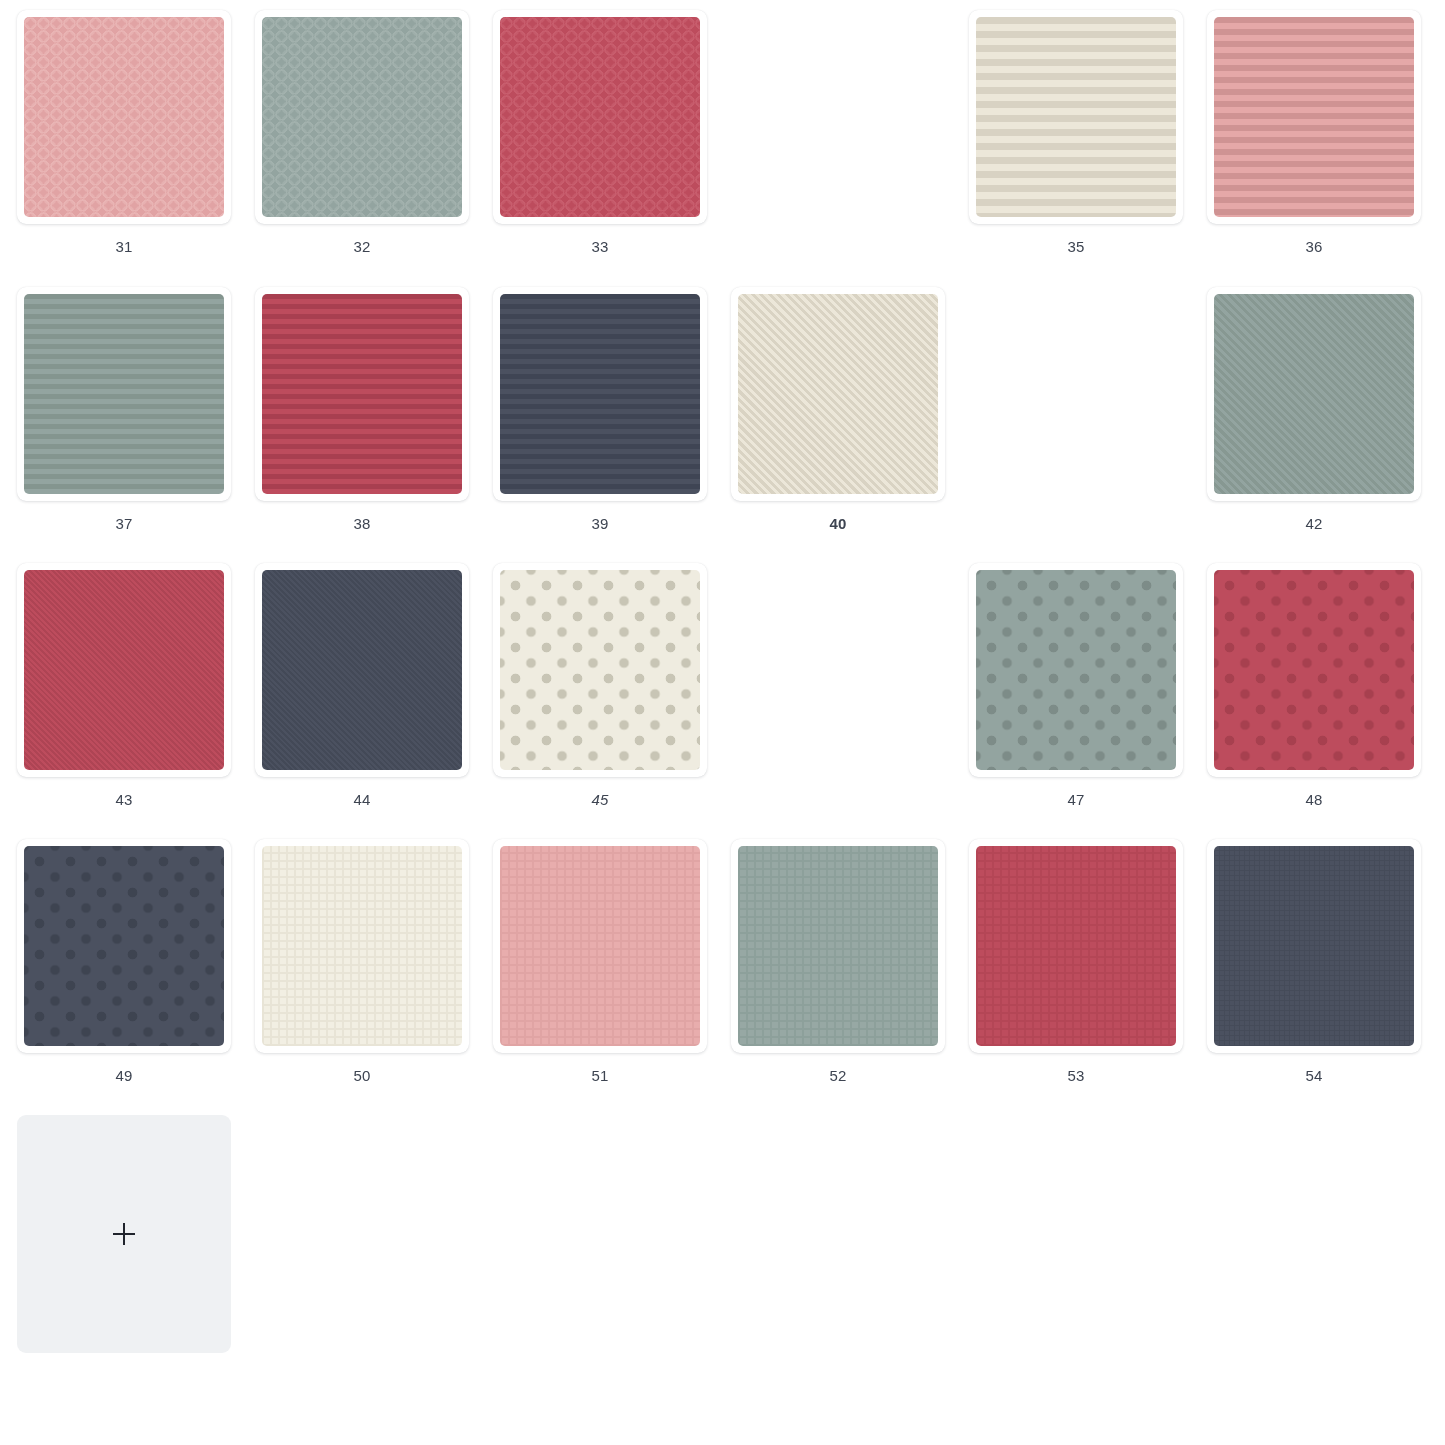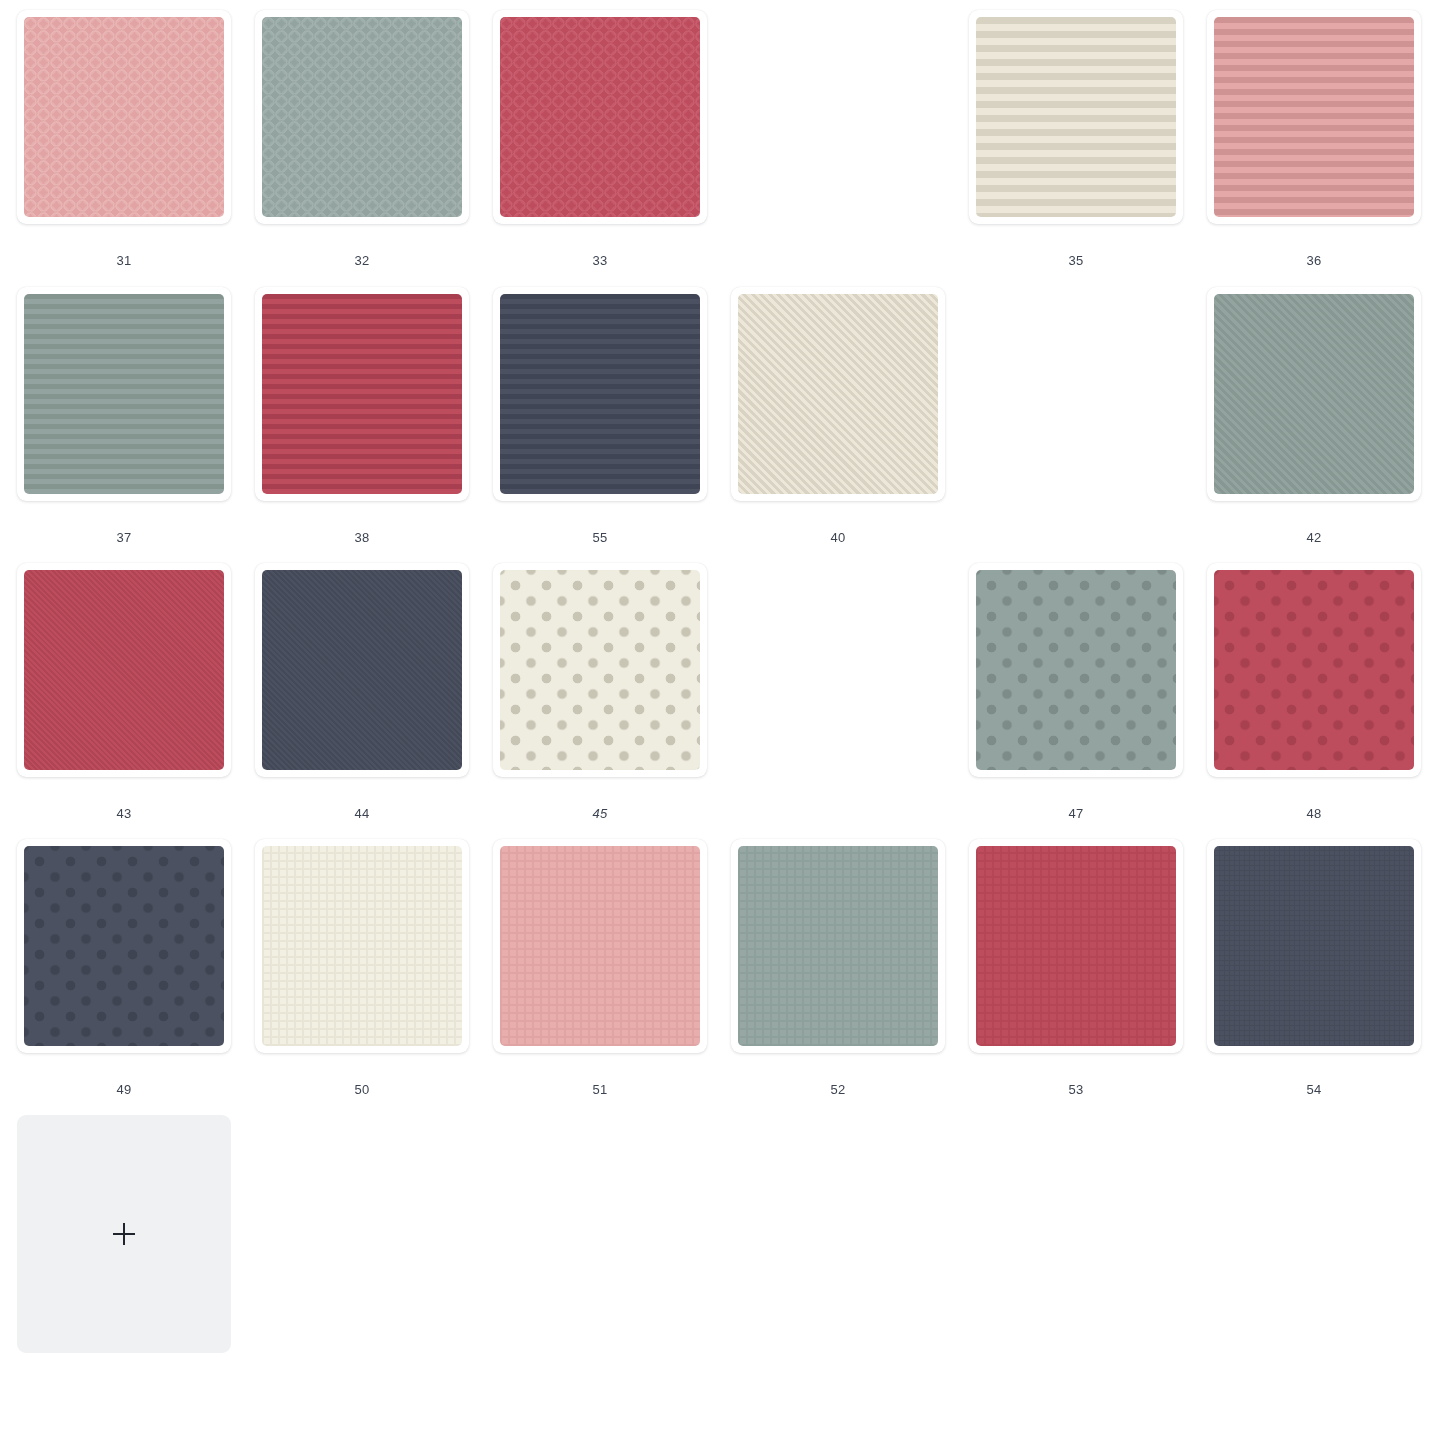--- a/index.html
+++ b/index.html
@@ -30,23 +30,23 @@
     box-shadow: 0 1px 3px rgba(30,36,48,0.14), 0 0 1px rgba(30,36,48,0.10);
     padding: 7px;
   }
   .swatch {
     width: 100%;
     height: 100%;
     border-radius: 5px;
     background-repeat: repeat;
   }
   .label {
-    margin-top: 28px;
+    margin-top: 14px;
     text-align: center;
-    font-size: 13px;
+    font-size: 15px;
     color: #3d4451;
     letter-spacing: 0.2px;
     line-height: 18px;
   }
   
   .cell.add .addtile {
     width: 214px;
     height: 238px;
     margin: 0 auto;
     background: #eff1f3;
@@ -111,23 +111,23 @@
     <div class="cell" style="left: 243px; top: 287px;">
       <div class="card">
         <div class="swatch" style="background-color: rgb(189, 76, 93); background-image: repeating-linear-gradient(rgb(168, 63, 80) 0px, rgb(168, 63, 80) 5px, rgb(189, 76, 93) 5px, rgb(189, 76, 93) 10px); background-size: 100% 10px; background-position: 0px 0px;"></div>
       </div>
       <div class="label">38</div>
     </div>
     <div class="cell" style="left: 481px; top: 287px;">
       <div class="card">
         <div class="swatch" style="background-color: rgb(75, 81, 96); background-image: repeating-linear-gradient(rgb(63, 69, 84) 0px, rgb(63, 69, 84) 5px, rgb(75, 81, 96) 5px, rgb(75, 81, 96) 10px); background-size: 100% 10px; background-position: 0px 0px;"></div>
       </div>
-      <div class="label">55</div>
-    </div>
-    <div class="cell" style="left: 719px; top: 287px;">
+      <div class="label">39</div>
+    </div>
+    <div class="cell" style="left: 719px; top: 287px; font-weight: bold;">
       <div class="card">
         <div class="swatch" style="background-color: rgb(236, 231, 217); background-image: repeating-linear-gradient(45deg, rgb(217, 211, 195) 0px, rgb(217, 211, 195) 3px, rgb(236, 231, 217) 3px, rgb(236, 231, 217) 6px); background-size: auto; background-position: 0px 0px;"></div>
       </div>
       <div class="label">40</div>
     </div>
     <div class="cell" style="left: 1195px; top: 287px;">
       <div class="card">
         <div class="swatch" style="background-color: rgb(147, 164, 160); background-image: repeating-linear-gradient(45deg, rgb(135, 152, 146) 0px, rgb(135, 152, 146) 3px, rgb(147, 164, 160) 3px, rgb(147, 164, 160) 6px); background-size: auto; background-position: 0px 0px;"></div>
       </div>
       <div class="label">42</div>

